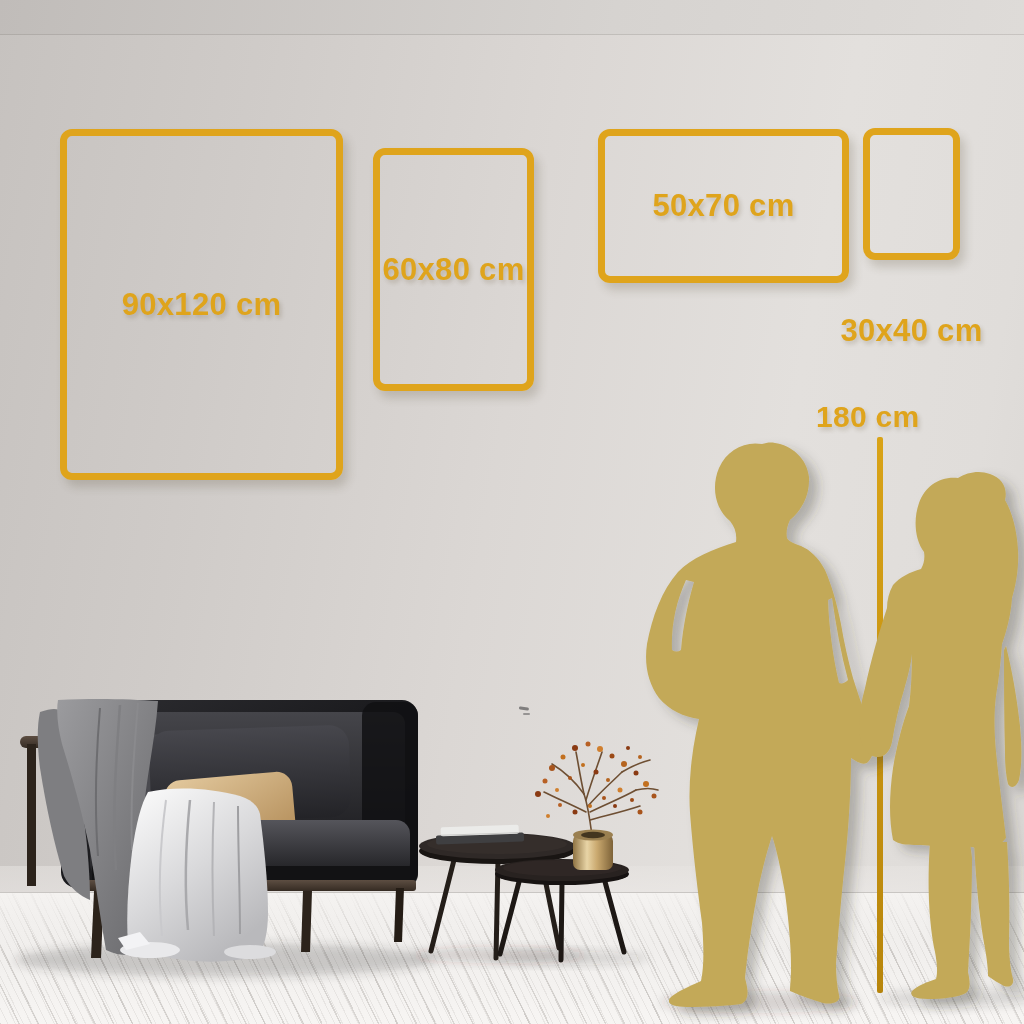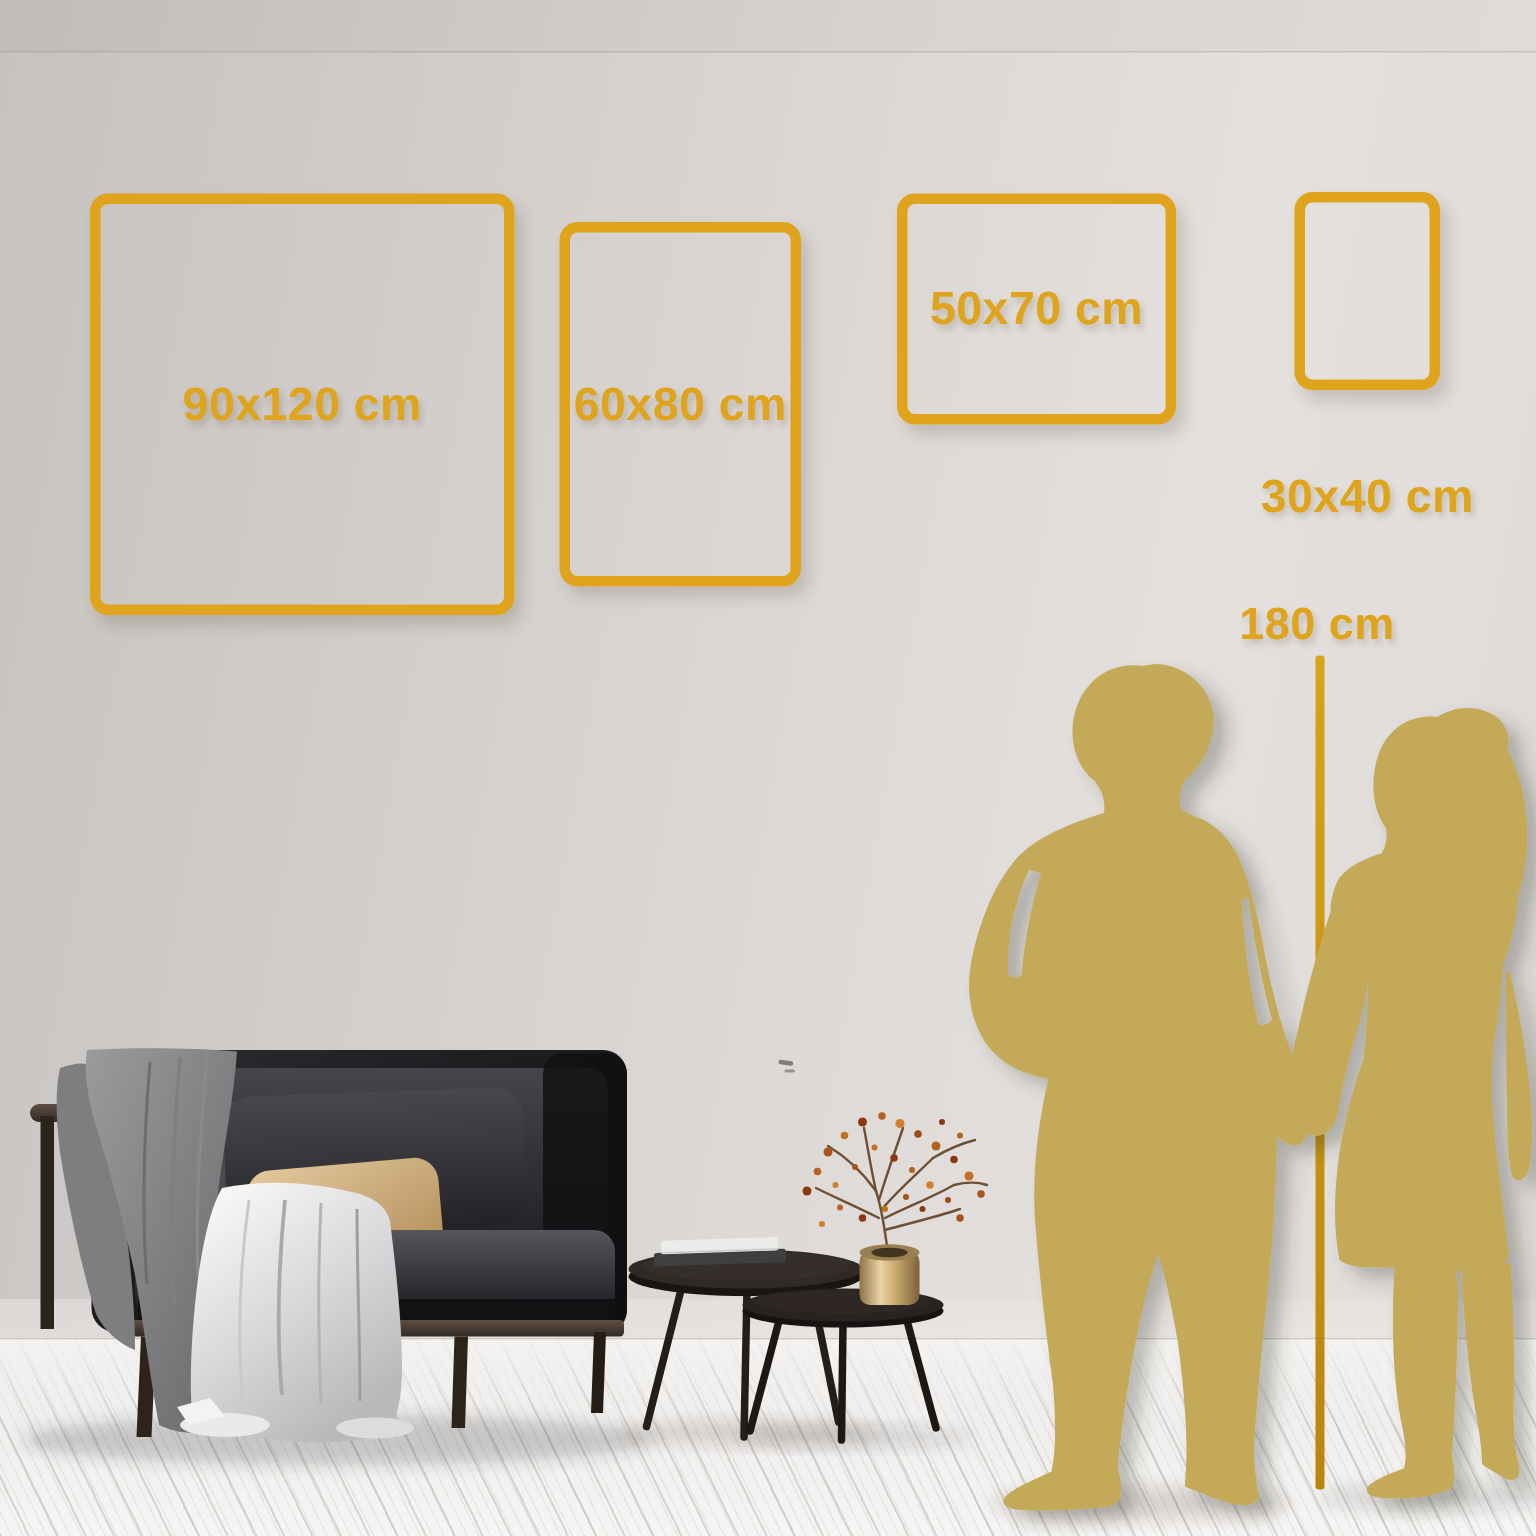--- a/index.html
+++ b/index.html
@@ -33,29 +33,29 @@
   .frame{
     position:absolute;box-sizing:border-box;
     border:7px solid #dfa41c;border-radius:12px;
     box-shadow:5px 7px 10px rgba(80,70,45,.20);
     display:flex;align-items:center;justify-content:center;
   }
   .frame-label{
     color:#dfa41c;font-weight:800;font-size:31px;letter-spacing:.3px;
     white-space:nowrap;text-shadow:2px 3px 4px rgba(90,75,40,.22);
   }
-  .frame-90x120{left:60px;top:129px;width:283px;height:281px;}
+  .frame-90x120{left:60px;top:129px;width:283px;height:351px;}
   .frame-60x80{left:373px;top:148px;width:161px;height:243px;}
-  .frame-50x70{left:598px;top:129px;width:186px;height:154px;}
+  .frame-50x70{left:598px;top:129px;width:251px;height:154px;}
   .frame-30x40{left:863px;top:128px;width:97px;height:132px;}
   .label-below{
     position:absolute;left:50%;top:calc(100% + 12px);transform:translateX(-50%);margin-top:48px;
   }
   .height-label{
-    position:absolute;left:816px;top:400px;width:124px;text-align:center;
+    position:absolute;left:816px;top:400px;width:124px;text-align:left;
     color:#dfa41c;font-weight:800;font-size:30px;letter-spacing:.3px;
     white-space:nowrap;text-shadow:2px 3px 4px rgba(90,75,40,.22);
   }
   .height-line{
     position:absolute;left:877px;top:437px;width:6px;height:556px;
     background:linear-gradient(#d9a317,#b8860c);border-radius:2px;
   }
   .scene-svg{position:absolute;left:0;top:0;width:1024px;height:1024px;pointer-events:none;}
 </style>
 </head>

